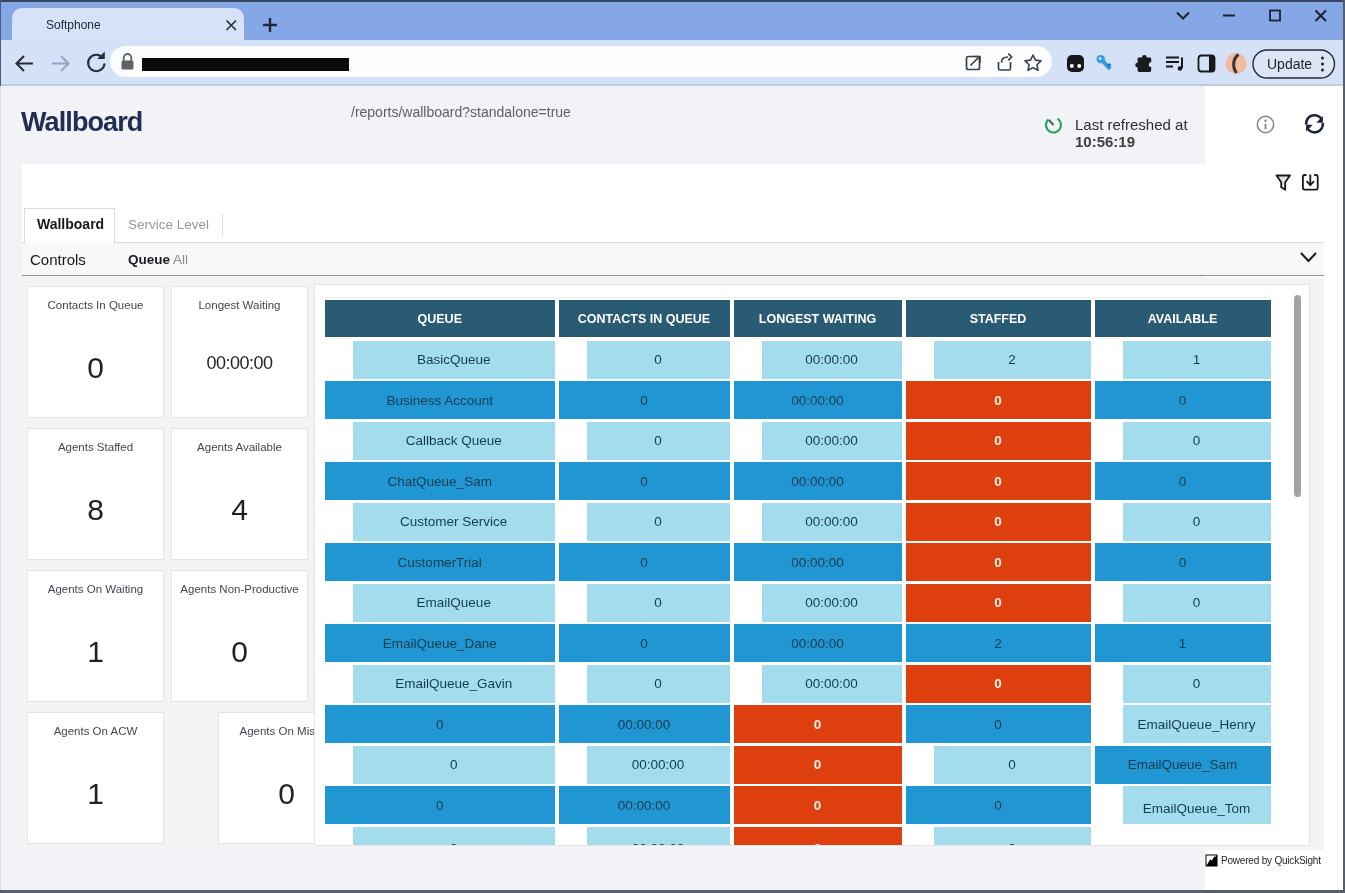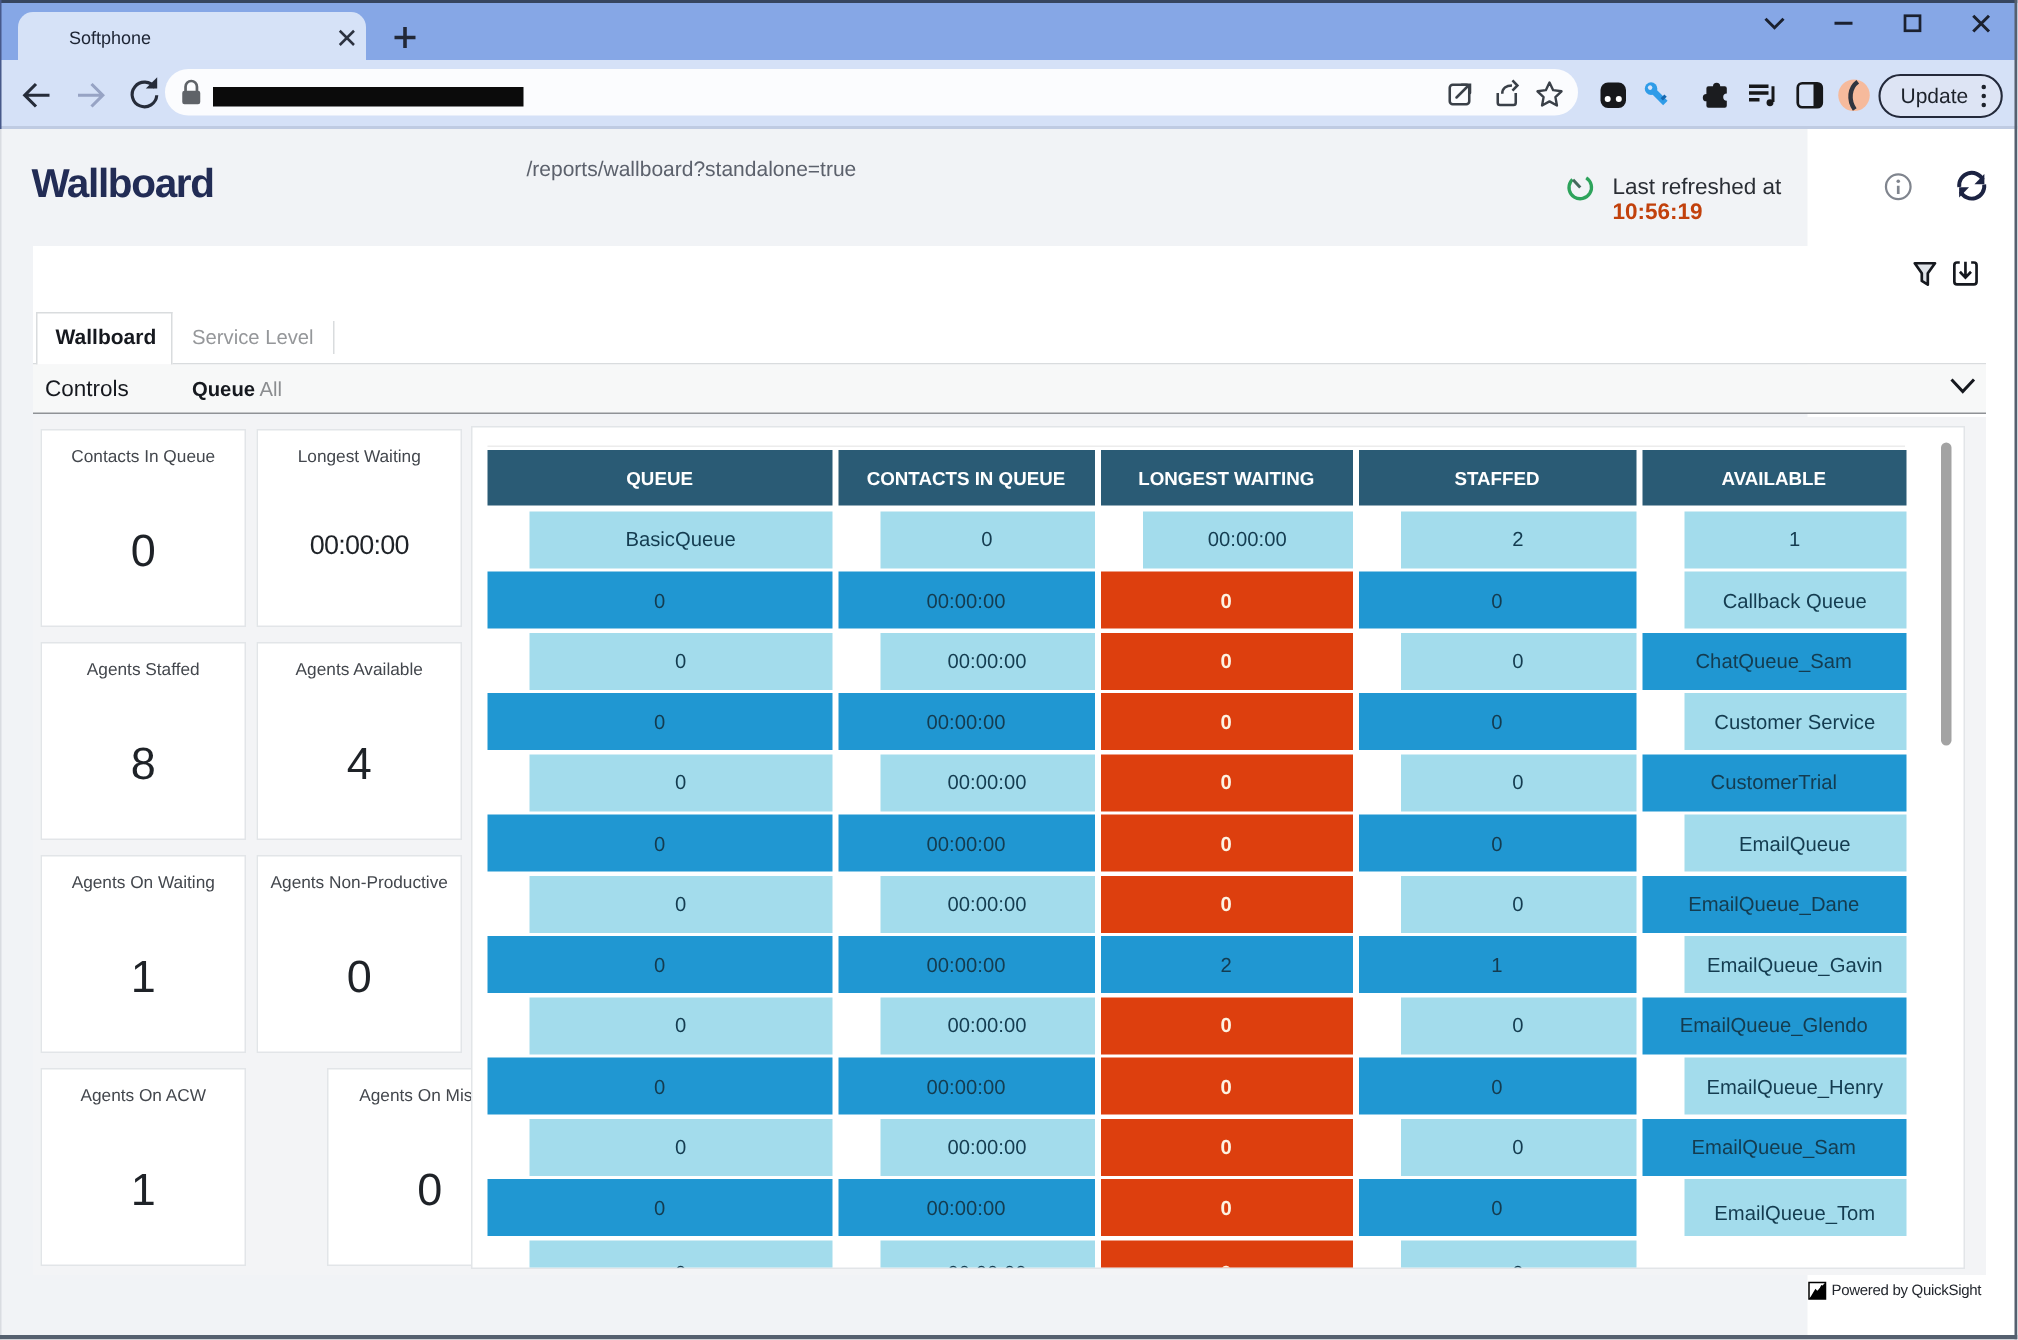--- a/index.html
+++ b/index.html
@@ -18,21 +18,21 @@
   #chromeborder { left:0; top:84px; width:1345px; height:2px; background:#bfcbe2; }
 
   
   #wleft { left:0; top:0; width:1px; height:86px; background:#47598a; }
   #wright { left:1343px; top:0; width:2px; height:893px; background:#55606f; }
   #wbottom { left:0; top:890px; width:1345px; height:3px; background:#55606f; }
 
   
   #h1 { left:21px; top:107px; font-size:27px; font-weight:bold; color:#222c55; letter-spacing:-0.9px; }
   #lastref { left:1075px; top:116px; font-size:15px; color:#2a2e35; }
-  #lastref b { color:#c2410c;text-align:right; }
+  #lastref b { color:#404040;text-align:right; }
 
   
   #panel { left:22px; top:164px; width:1302px; height:79px; background:#ffffff; }
   #tabrowline { left:22px; top:242px; width:1302px; height:1px; background:#d9dcde; }
   #qtab { left:24px; top:208px; width:91px; height:35px; background:#ffffff; border:1px solid #d9dcde; border-bottom:none; z-index:3; }
   #qtabtext { left:37px; top:216px; font-size:14px; font-weight:bold; color:#16191f; z-index:3; }
   #qtab2text { left:128px; top:216.5px; font-size:13.5px; color:#95979a; }
   #tabsep { left:222px; top:214px; width:1px; height:22px; background:#d9dcde; }
 
   #controls { left:22px; top:243px; width:1302px; height:33px; background:#f7f8f8; border-bottom:1.5px solid #8f9296; }
@@ -187,20 +187,21 @@
       <div class="h">QUEUE</div>
         <div class="h">CONTACTS IN QUEUE</div>
         <div class="h">LONGEST WAITING</div>
         <div class="h">STAFFED</div>
         <div class="h">AVAILABLE</div>
       <div class="lt">BasicQueue</div>
         <div class="lt">0</div>
         <div class="lt">00:00:00</div>
         <div class="lt">2</div>
         <div class="lt">1</div>
+      <div class="bl">Business Account</div>
         <div class="bl">0</div>
         <div class="bl">00:00:00</div>
         <div class="or">0</div>
         <div class="bl">0</div>
       <div class="lt">Callback Queue</div>
         <div class="lt">0</div>
         <div class="lt">00:00:00</div>
         <div class="or">0</div>
         <div class="lt">0</div>
       <div class="bl">ChatQueue_Sam</div>
@@ -226,21 +227,20 @@
       <div class="bl">EmailQueue_Dane</div>
         <div class="bl">0</div>
         <div class="bl">00:00:00</div>
         <div class="bl">2</div>
         <div class="bl">1</div>
       <div class="lt">EmailQueue_Gavin</div>
         <div class="lt">0</div>
         <div class="lt">00:00:00</div>
         <div class="or">0</div>
         <div class="lt">0</div>
-      <div class="bl">EmailQueue_Glendo</div>
         <div class="bl">0</div>
         <div class="bl">00:00:00</div>
         <div class="or">0</div>
         <div class="bl">0</div>
       <div class="lt">EmailQueue_Henry</div>
         <div class="lt">0</div>
         <div class="lt">00:00:00</div>
         <div class="or">0</div>
         <div class="lt">0</div>
       <div class="bl">EmailQueue_Sam</div>

